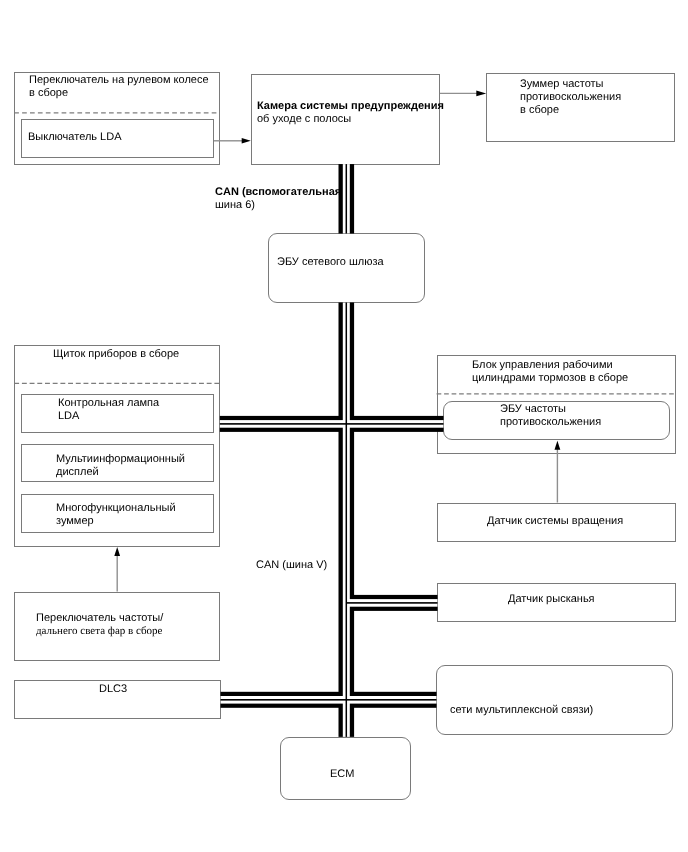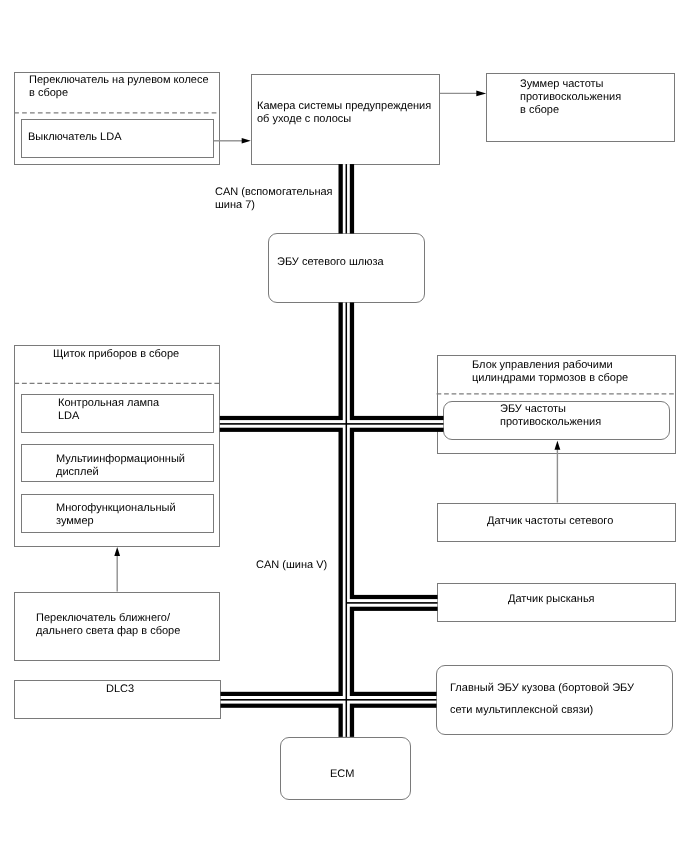--- a/index.html
+++ b/index.html
@@ -27,21 +27,21 @@
     <line x1="436.6" y1="393.9" x2="675.8" y2="393.9" stroke="#7d7d7d" stroke-width="1.35" stroke-dasharray="4.7 2.8"></line>
   </svg>
 
   <div class="box" style="left:14px;top:72px;width:206px;height:93px;"></div>
   <div class="txt" style="left:29.2px;top:73.5px;">Переключатель на рулевом колесе</div>
   <div class="txt" style="left:29.2px;top:86.5px;">в сборе</div>
   <div class="box" style="left:20.8px;top:119.1px;width:193.2px;height:38.7px;"></div>
   <div class="txt" style="left:28.2px;top:131.4px;">Выключатель LDA</div>
 
   <div class="box" style="left:251px;top:74px;width:189px;height:91px;"></div>
-  <div class="txt" style="left:257.2px;top:100.0px;">Камера системы предупреждения</div>
+  <div class="txt" style="left:257.2px;top:100.0px;font-weight:bold;">Камера системы предупреждения</div>
   <div class="txt" style="left:257.2px;top:113.0px;">об уходе с полосы</div>
 
   <div class="box" style="left:486px;top:73px;width:189px;height:69px;"></div>
   <div class="txt" style="left:520.1px;top:78.3px;">Зуммер частоты</div>
   <div class="txt" style="left:520.1px;top:91.3px;">противоскольжения</div>
   <div class="txt" style="left:520.1px;top:104.3px;">в сборе</div>
 
   <div class="box r" style="left:268px;top:233px;width:157px;height:70px;"></div>
   <div class="txt" style="left:277.4px;top:255.5px;">ЭБУ сетевого шлюза</div>
 
@@ -61,35 +61,34 @@
   <div class="txt" style="left:55.6px;top:514.5px;">зуммер</div>
 
   <div class="box" style="left:437px;top:355px;width:239px;height:99px;"></div>
   <div class="txt" style="left:472.2px;top:359.4px;">Блок управления рабочими</div>
   <div class="txt" style="left:472.2px;top:372.4px;">цилиндрами тормозов в сборе</div>
   <div class="box r" style="left:442.8px;top:400.9px;width:227.4px;height:39.3px;"></div>
   <div class="txt" style="left:499.6px;top:402.9px;">ЭБУ частоты</div>
   <div class="txt" style="left:499.6px;top:415.9px;">противоскольжения</div>
 
   <div class="box" style="left:437px;top:503px;width:239px;height:39px;"></div>
-  <div class="txt" style="left:486.5px;top:515.0px;">Датчик частоты сетевого</div>
+  <div class="txt" style="left:486.5px;top:515.0px;">Датчик системы вращения</div>
 
   <div class="box" style="left:436.6px;top:583.1px;width:239.2px;height:39.3px;"></div>
   <div class="txt" style="left:508.4px;top:593.0px;">Датчик рысканья</div>
 
   <div class="box r" style="left:436px;top:665px;width:237px;height:70px;"></div>
-  <div class="txt" style="left:449.8px;top:681.8px;">Главный ЭБУ кузова (бортовой ЭБУ</div>
   <div class="txt" style="left:449.8px;top:694.8px;margin-top:9px;">сети мультиплексной связи)</div>
 
   <div class="box" style="left:14.2px;top:592.1px;width:205.8px;height:69.0px;"></div>
-  <div class="txt" style="left:36.1px;top:612.2px;">Переключатель ближнего/</div>
-  <div class="txt" style="left:36.1px;top:625.2px;">дальнего света фар в сборе</div>
+  <div class="txt" style="left:36.1px;top:612.2px;">Переключатель частоты/</div>
+  <div class="txt" style="left:36.1px;top:625.2px;font-family:Liberation Serif, serif;">дальнего света фар в сборе</div>
 
   <div class="box" style="left:14px;top:680px;width:207px;height:39px;"></div>
-  <div class="txt" style="left:106px;top:682.7px;">DLC3</div>
+  <div class="txt" style="left:99px;top:682.7px;">DLC3</div>
 
   <div class="box r" style="left:280px;top:737px;width:131px;height:63px;"></div>
   <div class="txt" style="left:330.4px;top:752.4px;margin-top:16px;">ECM</div>
 
   <svg id="buslayer" viewBox="0 0 688 852" width="688" height="852">
     <g>
       <rect x="338.5" y="164.1" width="15.6" height="69.4" fill="#000"></rect>
       <rect x="338.5" y="302.5" width="15.6" height="434.4" fill="#000"></rect>
       <rect x="219.8" y="415.9" width="223.7" height="16.0" fill="#000"></rect>
       <rect x="349.9" y="594.9" width="87.6" height="16.0" fill="#000"></rect>
@@ -104,22 +103,22 @@
     </g>
     <g>
       <rect x="345.55" y="164.1" width="1.5" height="69.4" fill="#000"></rect>
       <rect x="345.55" y="302.5" width="1.5" height="434.4" fill="#000"></rect>
       <rect x="219.8" y="423.1" width="223.7" height="1.6" fill="#000"></rect>
       <rect x="346.0" y="602.1" width="91.5" height="1.6" fill="#000"></rect>
       <rect x="220.5" y="699.0" width="216.0" height="1.6" fill="#000"></rect>
     </g>
   </svg>
 
-  <div class="txt" style="left:215.2px;top:185.9px;">CAN (вспомогательная</div>
-  <div class="txt" style="left:215.2px;top:198.9px;">шина 7)</div>
+  <div class="txt" style="left:215.2px;top:185.9px;font-weight:bold;">CAN (вспомогательная</div>
+  <div class="txt" style="left:215.2px;top:198.9px;">шина 6)</div>
   <div class="txt" style="left:255.6px;top:538.9px;margin-top:20px;">CAN (шина V)</div>
 
   <svg id="arrowlayer" viewBox="0 0 688 852" width="688" height="852">
     <g>
       <line x1="214" y1="140.8" x2="243.5" y2="140.8" stroke="#8f8f8f" stroke-width="1.4"></line>
       <polygon points="241.7,138.0 241.7,143.6 250.8,140.8" fill="#000"></polygon>
     </g>
     <g>
       <line x1="440" y1="93.4" x2="479" y2="93.4" stroke="#8f8f8f" stroke-width="1.4"></line>
       <polygon points="476.3,90.6 476.3,96.2 486.2,93.4" fill="#000"></polygon>

